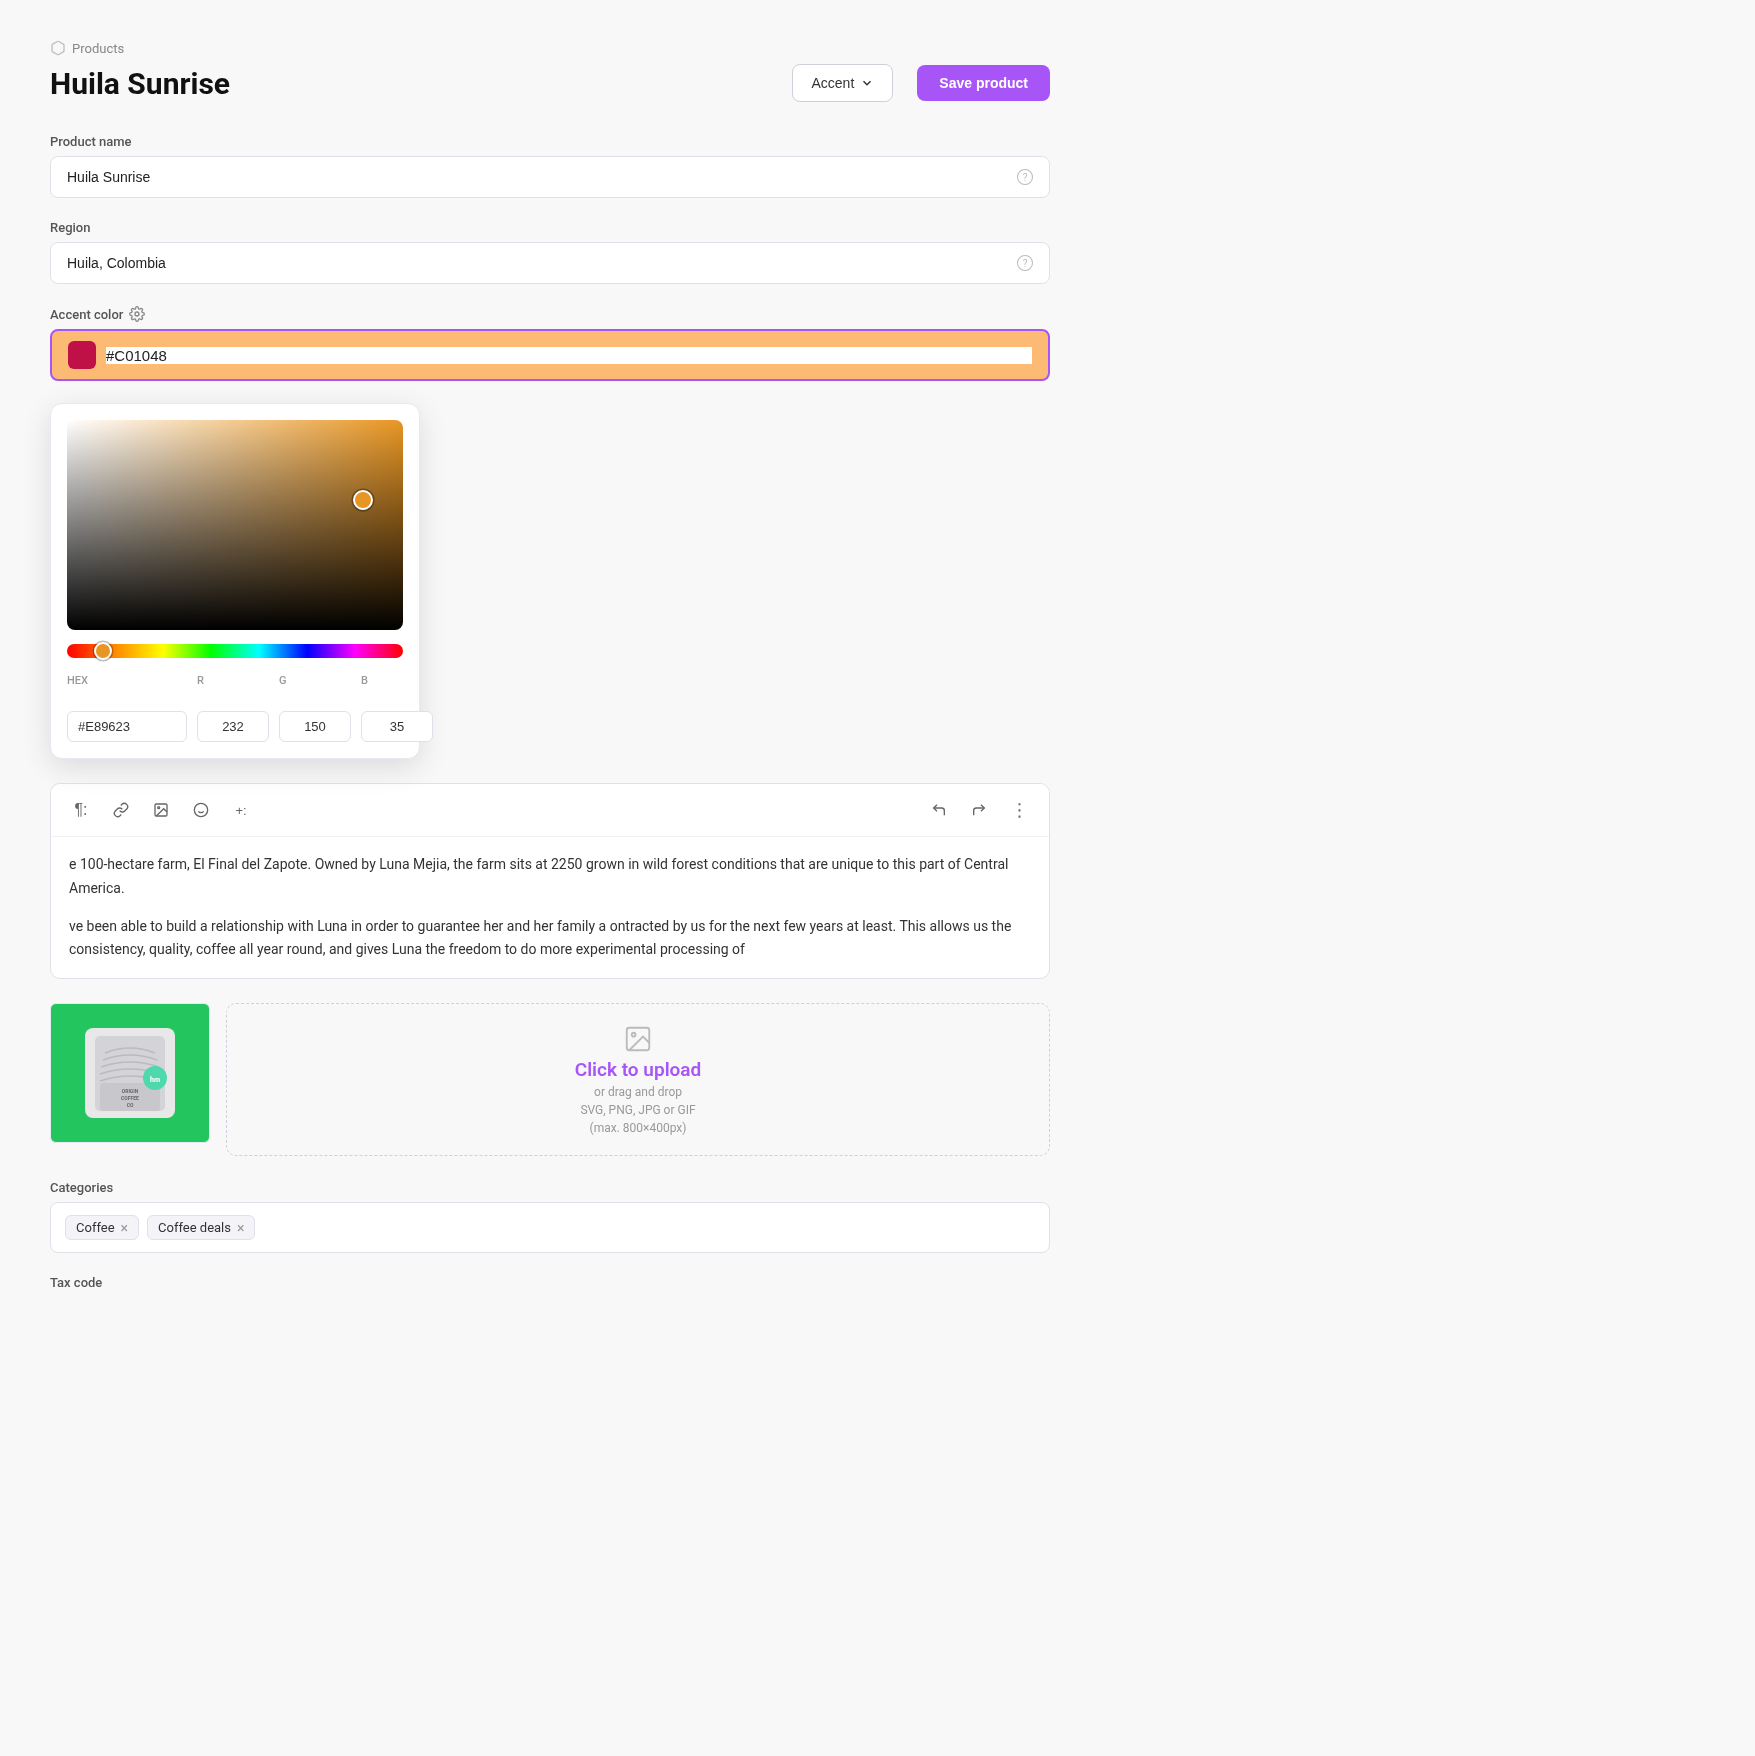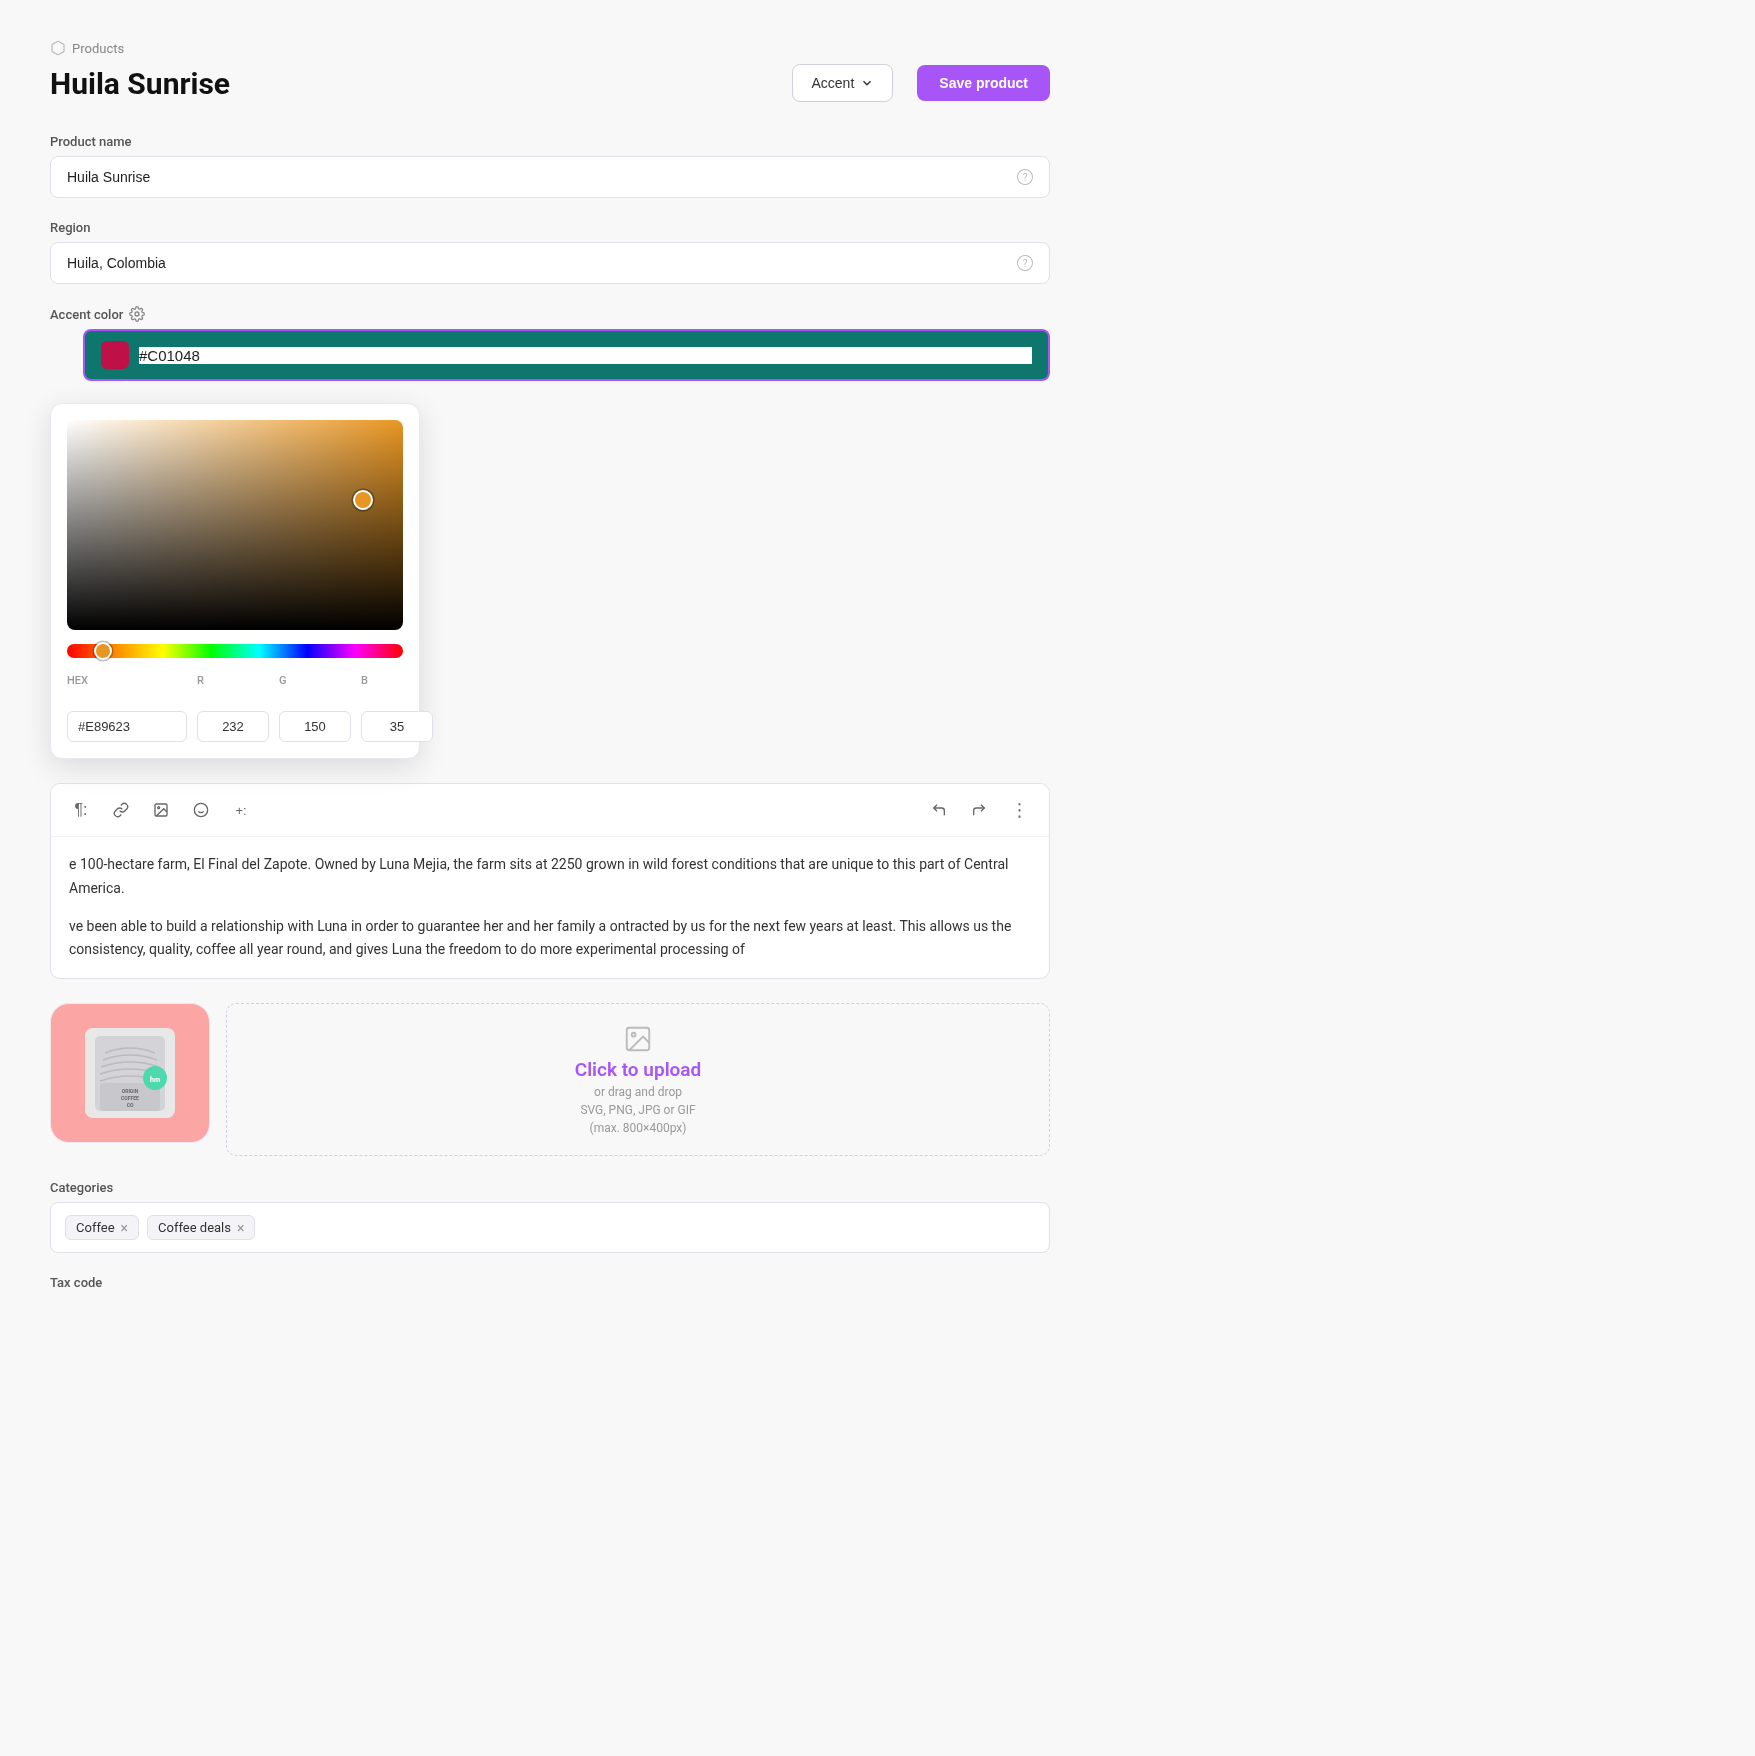--- a/index.html
+++ b/index.html
@@ -100,22 +100,21 @@
       background: transparent;
     }
 
     .accent-color-field {
       border: 2px solid #a855f7;
       border-radius: 8px;
       padding: 10px 16px;
       display: flex;
       align-items: center;
       gap: 10px;
-      background: #0f766e;
-      margin-left: 33px;
+      background: #fdba74;
     }
     .color-swatch {
       width: 28px;
       height: 28px;
       border-radius: 6px;
       background: #C01048;
       flex-shrink: 0;
     }
     .accent-input {
       border: none;
@@ -235,24 +234,24 @@
 
     
     .images-container {
       display: flex;
       gap: 16px;
       margin-top: 6px;
     }
     .image-thumb {
       width: 160px;
       height: 140px;
-      border-radius: 19px;
+      border-radius: 6px;
       border: 1.5px solid #e8e8f0;
       overflow: hidden;
-      background: #fca5a5;
+      background: #22c55e;
       display: flex;
       align-items: center;
       justify-content: center;
       flex-shrink: 0;
     }
     .upload-area {
       flex: 1;
       border: 1.5px dashed #d0d0dc;
       border-radius: 10px;
       display: flex;

